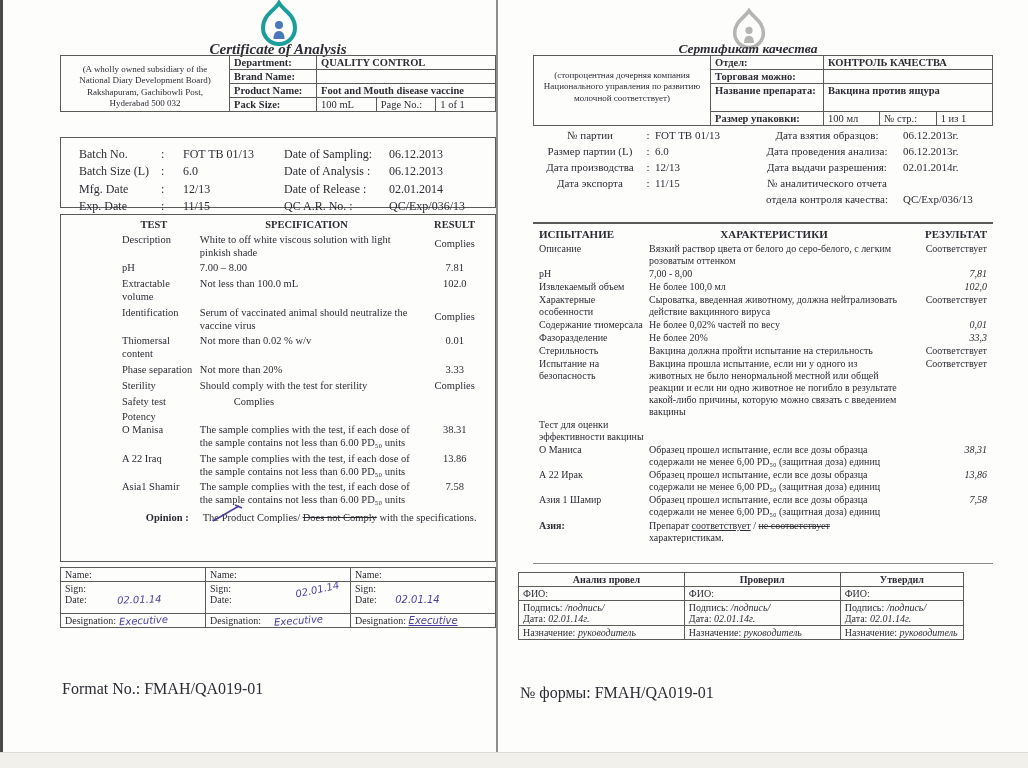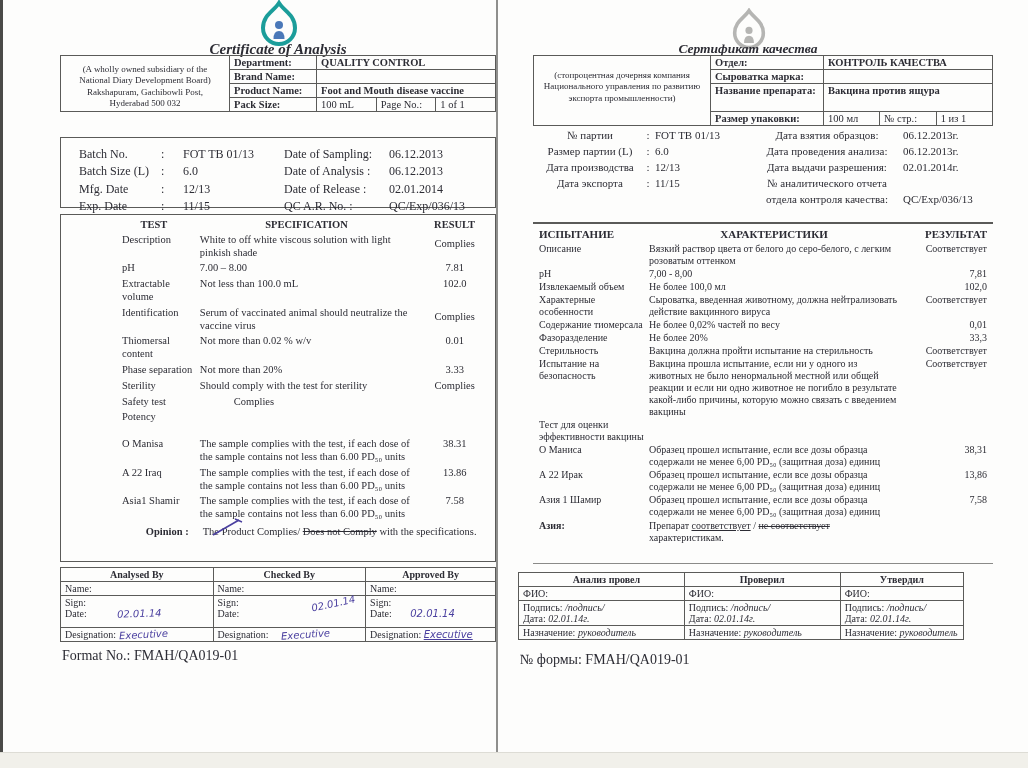--- a/index.html
+++ b/index.html
@@ -45,27 +45,27 @@
   .pr .cres{width:94px;text-align:right;padding-right:6px;}
   .pr .thead .cname{padding-left:6px;}
   .pr .thead .cspec{text-align:center;}
   .trow{margin-bottom:3px;}
   .opinion{display:flex;margin-top:5px;}
   .strike{text-decoration:line-through;}
   .uline{text-decoration:underline;}
   .sig{position:absolute;width:100%;table-layout:fixed;font-size:10px;}
   .sig td{padding:1px 4px;}
   .sig .h{font-weight:bold;text-align:center;}
-  .formatline{position:absolute;font-size:14px;}
+  .formatline{position:absolute;font-size:16px;margin-top:32px;}
   .hw{color:#4a3f9f;font-family:"DejaVu Sans",sans-serif;font-style:italic;font-size:10px;}
   .tickwrap{position:relative;display:inline;}
   .tick{position:absolute;left:8px;top:-9px;}
   .it{font-style:italic;}
   .pr .hdr td{padding:1px 4px;}
-  .resnum{padding-right:18px;}
+  .resnum{padding-right:18px;font-style:italic;}
 </style>
 </head>
 <body>
 
 <div class="edge-left"></div>
 <div class="seam"></div>
 <div class="bottom-strip"></div>
 
 <div class="page pl">
 
@@ -187,21 +187,21 @@
       </div>
     <div class="trow">
         <div class="cname">Sterility</div>
         <div class="cspec">Should comply with the test for sterility</div>
         <div class="cres">Complies</div>
       </div>
     <div class="trow">
         <div class="cname">Safety test</div>
         <div class="cres">Complies</div>
       </div>
-    <div class="trow" style="margin-bottom:14px;">
+    <div class="trow" style="margin-bottom:0;">
         <div class="cname">Potency</div>
         <div class="cspec"></div>
         <div class="cres"></div>
       </div>
     <div class="trow">
         <div class="cname">O Manisa</div>
         <div class="cspec">The sample complies with the test, if each dose of the sample contains not less than 6.00 PD₅₀ units</div>
         <div class="cres">38.31</div>
       </div>
     <div class="trow">
@@ -222,25 +222,20 @@
               <path d="M2 18 L28 3" stroke="#4a3f9f" stroke-width="1.6" fill="none"></path>
               <path d="M24 2 L31 5" stroke="#4a3f9f" stroke-width="1.4" fill="none"></path>
             </svg>
         </span><span class="strike">Does not Comply</span><span> with the specifications.</span>
       </div>
     </div>
   </div>
 
   <table class="sig" style="top:567px;">
     <tbody>
-        <tr>
-      <td class="h" style="width:33%;">Analysed By</td>
-      <td class="h" style="width:33%;">Checked By</td>
-      <td class="h">Approved By</td>
-    </tr>
     <tr>
       <td>Name:</td>
       <td>Name:</td>
       <td>Name:</td>
     </tr>
     <tr style="height:32px;">
       <td>
         <span>Sign:</span><br>
         <span>Date:</span>
         <span class="hw" style="display:inline-block;margin-left:28px;transform:rotate(-2deg);">02.01.14</span>
@@ -276,27 +271,27 @@
   </svg>
 
   <div class="title" style="top:41px;width:480px;left:0;font-size:13.5px;">Сертификат качества</div>
 
   <table class="hdr" style="top:55px;width:460px;left:25px;font-size:10.5px;">
     <tbody>
         <tr>
       <td class="orgnote" rowspan="4" style="width:168px;padding-top:14px !important;">
         <span>(стопроцентная дочерняя компания</span><br>
         <span>Национального управления по развитию</span><br>
-        <span>экспорта промышленности)</span>
+        <span>молочной соответствует)</span>
       </td>
       <td class="lab" style="width:104px;">Отдел:</td>
       <td class="bold" colspan="3">КОНТРОЛЬ КАЧЕСТВА</td>
     </tr>
     <tr>
-      <td class="lab">Сыроватка марка:</td>
+      <td class="lab">Торговая можно:</td>
       <td colspan="3"></td>
     </tr>
     <tr style="height:28px;">
       <td class="lab">Название препарата:</td>
       <td class="bold" colspan="3">Вакцина против ящура</td>
     </tr>
     <tr>
       <td class="lab">Размер упаковки:</td>
       <td style="width:58px;">100 мл</td>
       <td style="width:58px;">№ стр.:</td>

